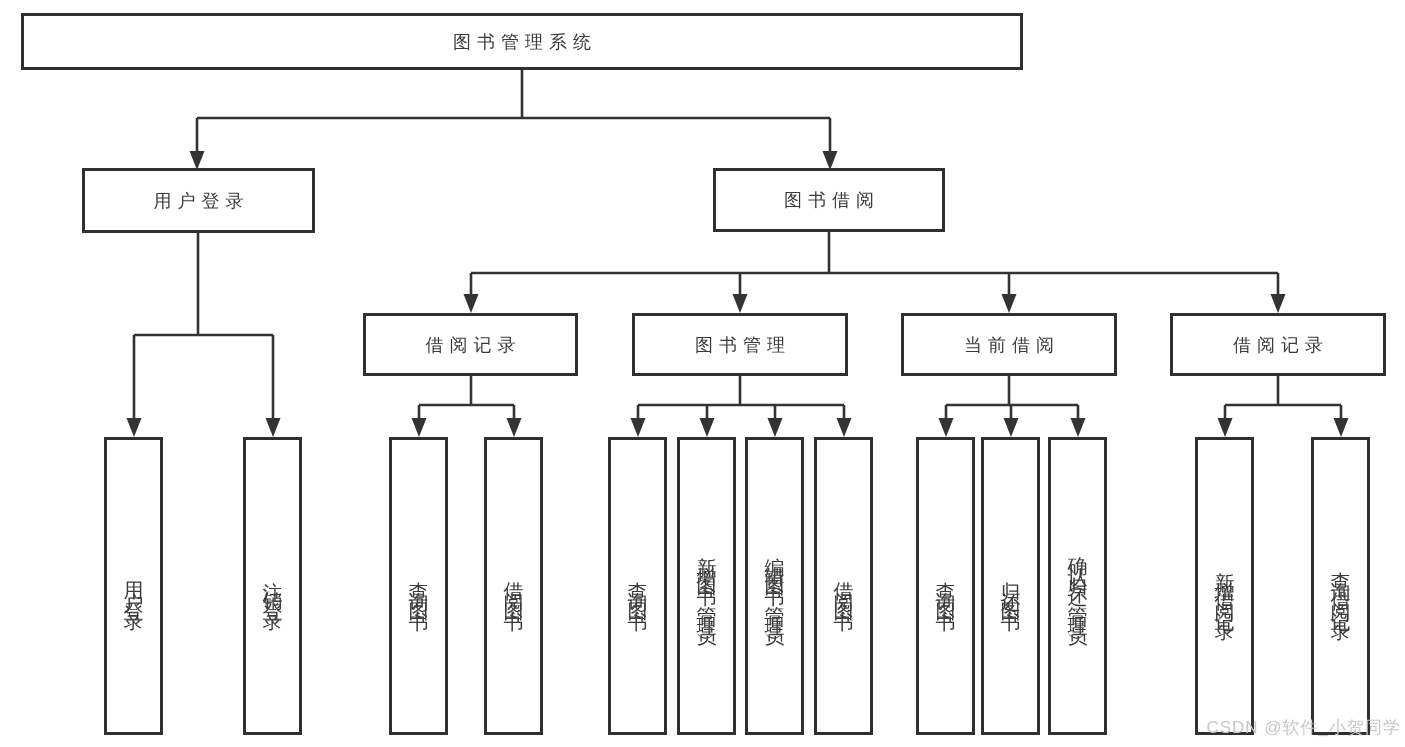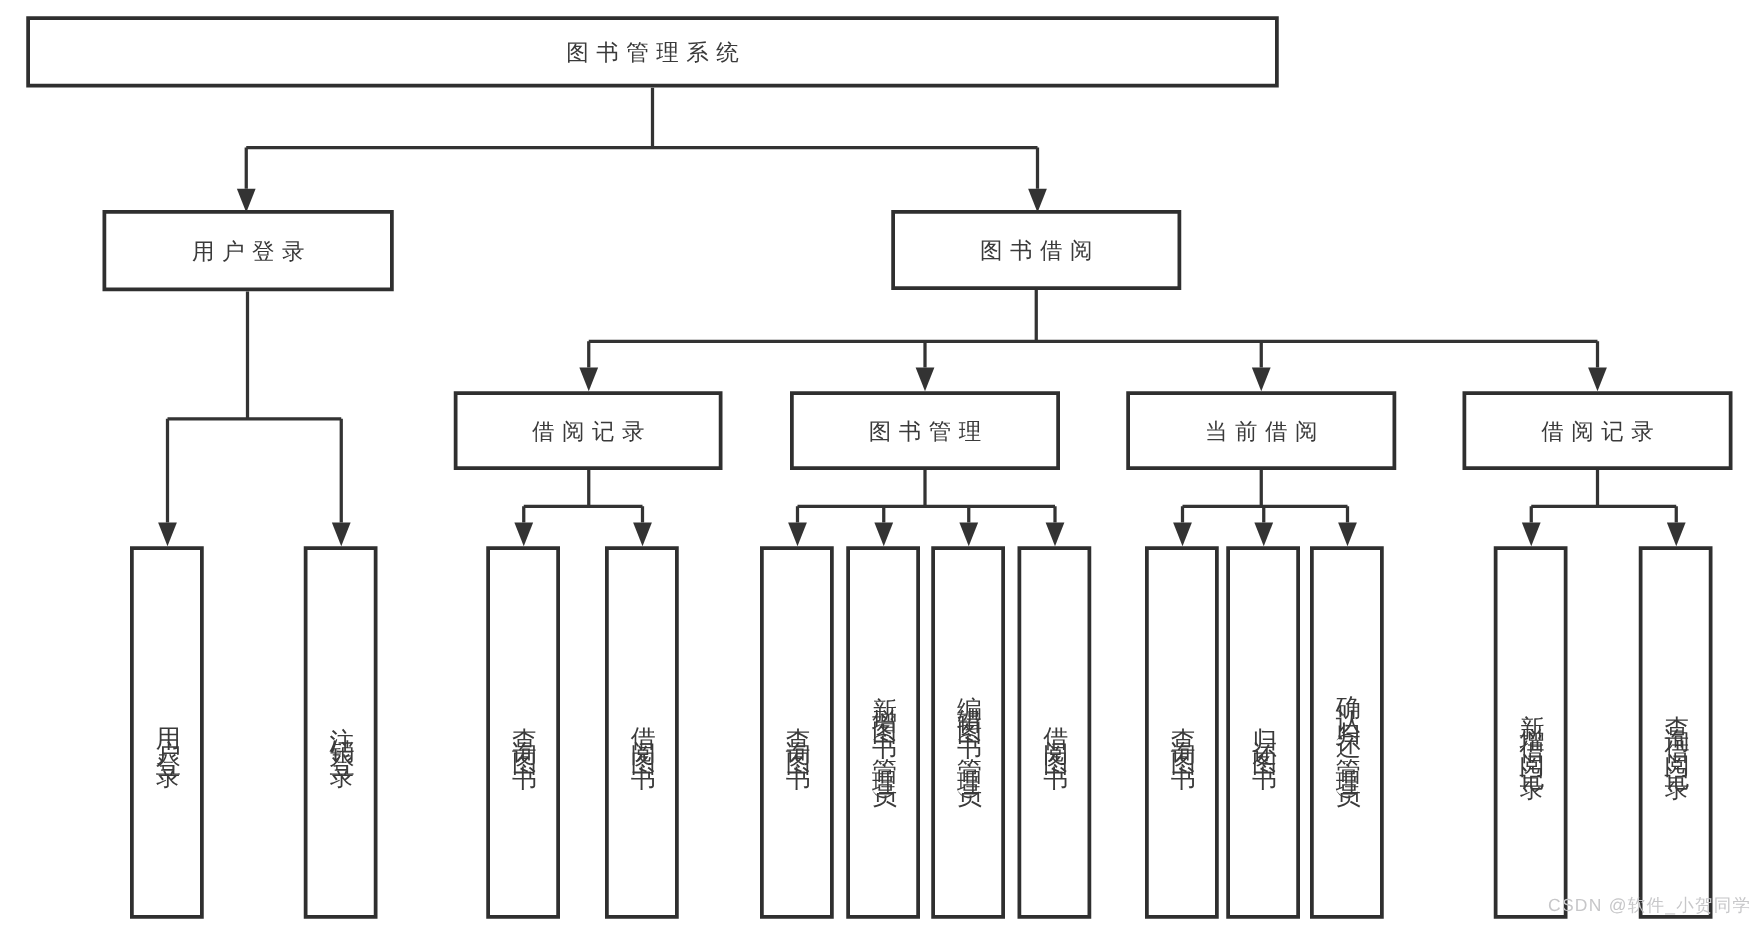--- a/index.html
+++ b/index.html
@@ -60,21 +60,21 @@
   .lf1{left:104px;}  .lf2{left:243px;}
   .lf3{left:389px;}  .lf4{left:484px;}
   .lf5{left:608px;}  .lf6{left:677px;}
   .lf7{left:745px;}  .lf8{left:814px;}
   .lf9{left:916px;}  .lf10{left:981px;}
   .lf11{left:1048px;}
   .lf12{left:1195px;} .lf13{left:1311px;}
   .watermark{
     position:absolute;
     right:4px;top:716px;
-    font-size:14px;
+    font-size:17px;
     letter-spacing:1px;
     color:var(--watermark);
     z-index:5;
     white-space:nowrap;
   }
 </style>
 </head>
 <body>
 
 <div class="canvas">

